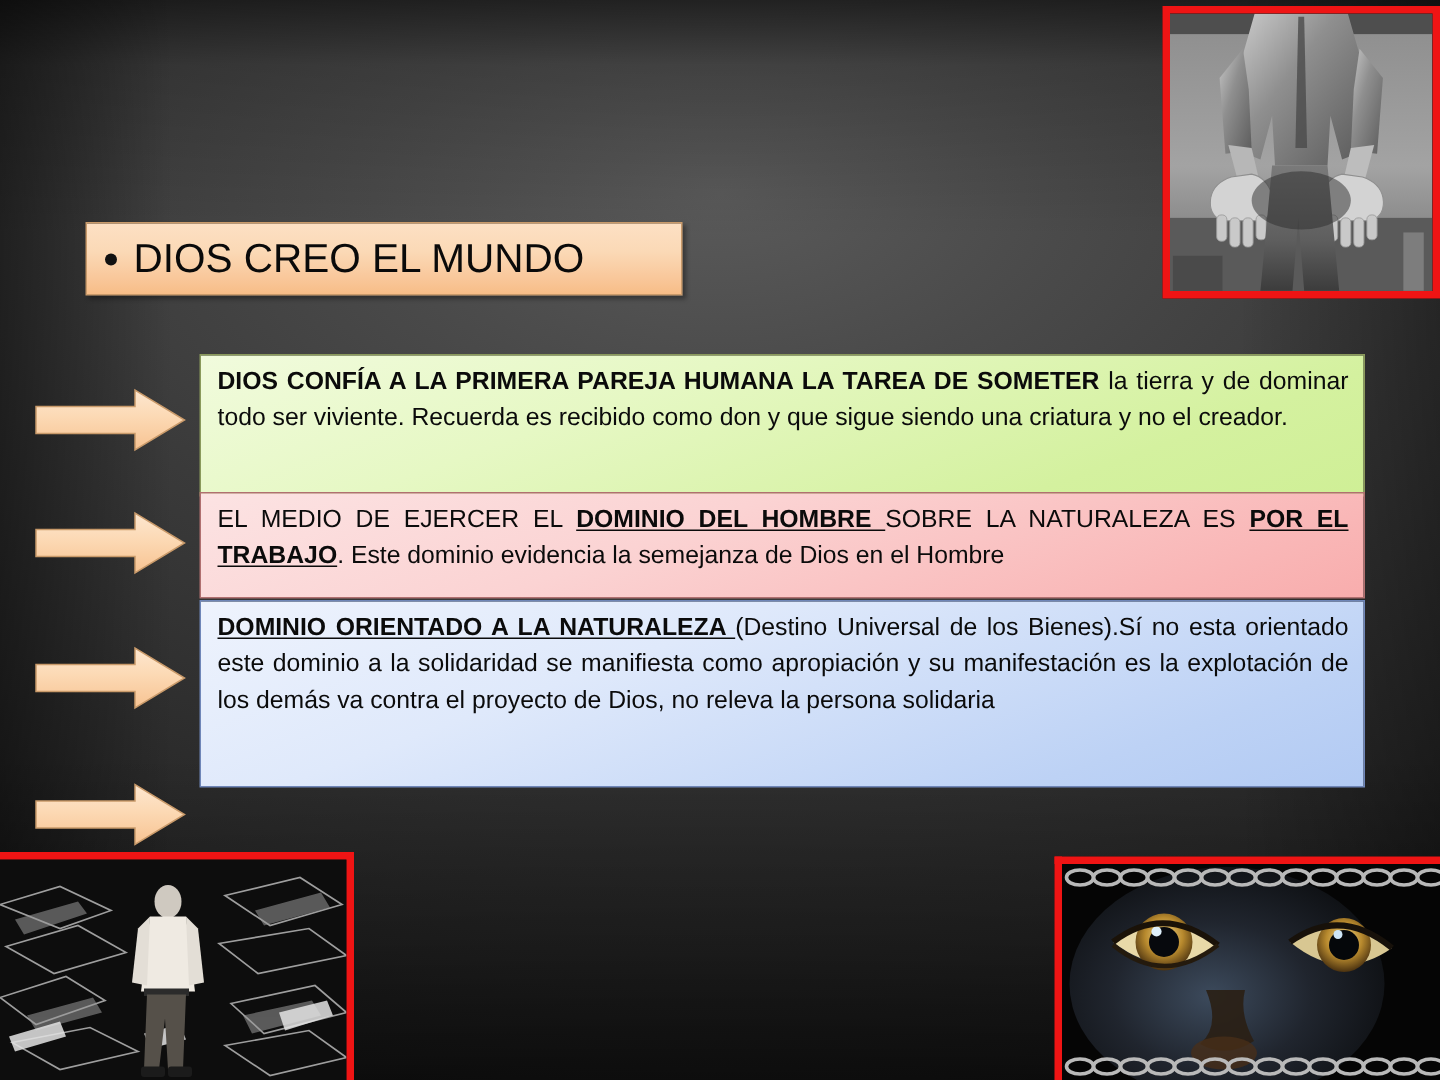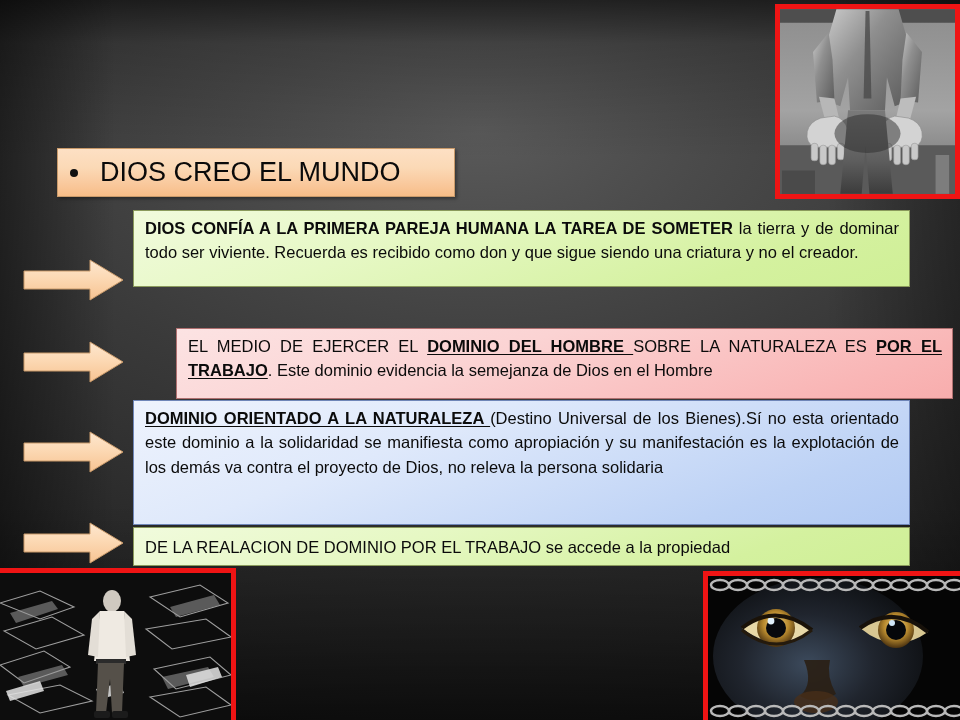--- a/index.html
+++ b/index.html
@@ -76,21 +76,21 @@
     position: absolute;
     left: 57px; top: 148px;
     width: 398px; height: 49px;
     background: linear-gradient(to bottom, #fde0c4 0%, #fbd9b6 40%, #f9c79a 78%, #f7bd87 100%);
     border: 1px solid #c99a6a;
     box-shadow: 2px 2px 3px rgba(0,0,0,0.35);
     z-index: 4;
     display: flex;
     align-items: center;
     padding-left: 12px;
-    gap: 22px;
+    gap: 11px;
   }
   .bullet-dot {
     width: 8px; height: 8px;
     border-radius: 50%;
     background: #111;
     flex: 0 0 auto;
   }
   .bullet-text {
     font-size: 27px;
     color: #0a0a0a;
@@ -109,30 +109,29 @@
     line-height: 1.47;
     text-align: justify;
   }
   .tbox.green {
     background: linear-gradient(160deg, #f1fbdd 0%, #e6f8c4 35%, #d4f19f 78%, #cfef96 100%);
     border: 1px solid #8a9a5c;
   }
   .tbox.pink {
     background: linear-gradient(160deg, #fce3e3 0%, #fbd3d3 40%, #f9b6b6 85%, #f8adad 100%);
     border: 1px solid #b07070;
-    margin-left: 43px;
   }
   .tbox.blue {
     background: linear-gradient(160deg, #eef3fd 0%, #dfe9fb 35%, #bdd2f5 80%, #b2caf3 100%);
     border: 1px solid #6f86b8;
   }
   .tbox b { font-weight: bold; }
   .tbox u { text-decoration: underline; text-underline-offset: 1.5px; }
 
-  #box1 { top: 210px; height: 77px; }
+  #box1 { top: 236px; height: 95px; }
   #box2 { top: 328px; height: 71px; }
   #box3 { top: 400px; height: 125px; }
   #box4 { top: 527px; height: 39px; display: flex; align-items: center; }
   .nojust { text-align: left; }
 
   
   .arrow {
     position: absolute;
     left: 22px;
     width: 103px;
@@ -216,23 +215,20 @@
   </div>
 
   <div class="tbox pink" id="box2">
     <span>EL MEDIO DE EJERCER EL </span><b><u>DOMINIO DEL HOMBRE </u></b><span>SOBRE LA NATURALEZA  ES </span><b><u>POR EL TRABAJO</u></b><span>. Este dominio evidencia la semejanza de Dios en el Hombre</span>
   </div>
 
   <div class="tbox blue" id="box3">
     <b><u>DOMINIO  ORIENTADO  A  LA  NATURALEZA </u></b><span> (Destino Universal de los Bienes).Sí no esta orientado este dominio a la solidaridad se manifiesta como apropiación y su manifestación es la   explotación de los demás  va contra el proyecto de Dios, no releva la persona solidaria</span>
   </div>
 
-  <div class="tbox green nojust" id="box4">
-    <span><span>DE LA REALACION DE DOMINIO POR EL TRABAJO </span><span>se accede a la propiedad</span></span>
-  </div>
 
   <div class="photo" id="photo-hands">
     <svg viewBox="0 0 180 190" xmlns="http://www.w3.org/2000/svg" aria-hidden="true">
       <defs>
         <linearGradient id="wall" x1="0" y1="0" x2="0" y2="1">
           <stop offset="0%" stop-color="#8d8d8d"></stop>
             <stop offset="55%" stop-color="#a3a3a3"></stop>
           <stop offset="100%" stop-color="#6e6e6e"></stop>
         </linearGradient>
         <linearGradient id="cloth" x1="0" y1="0" x2="1" y2="1">

